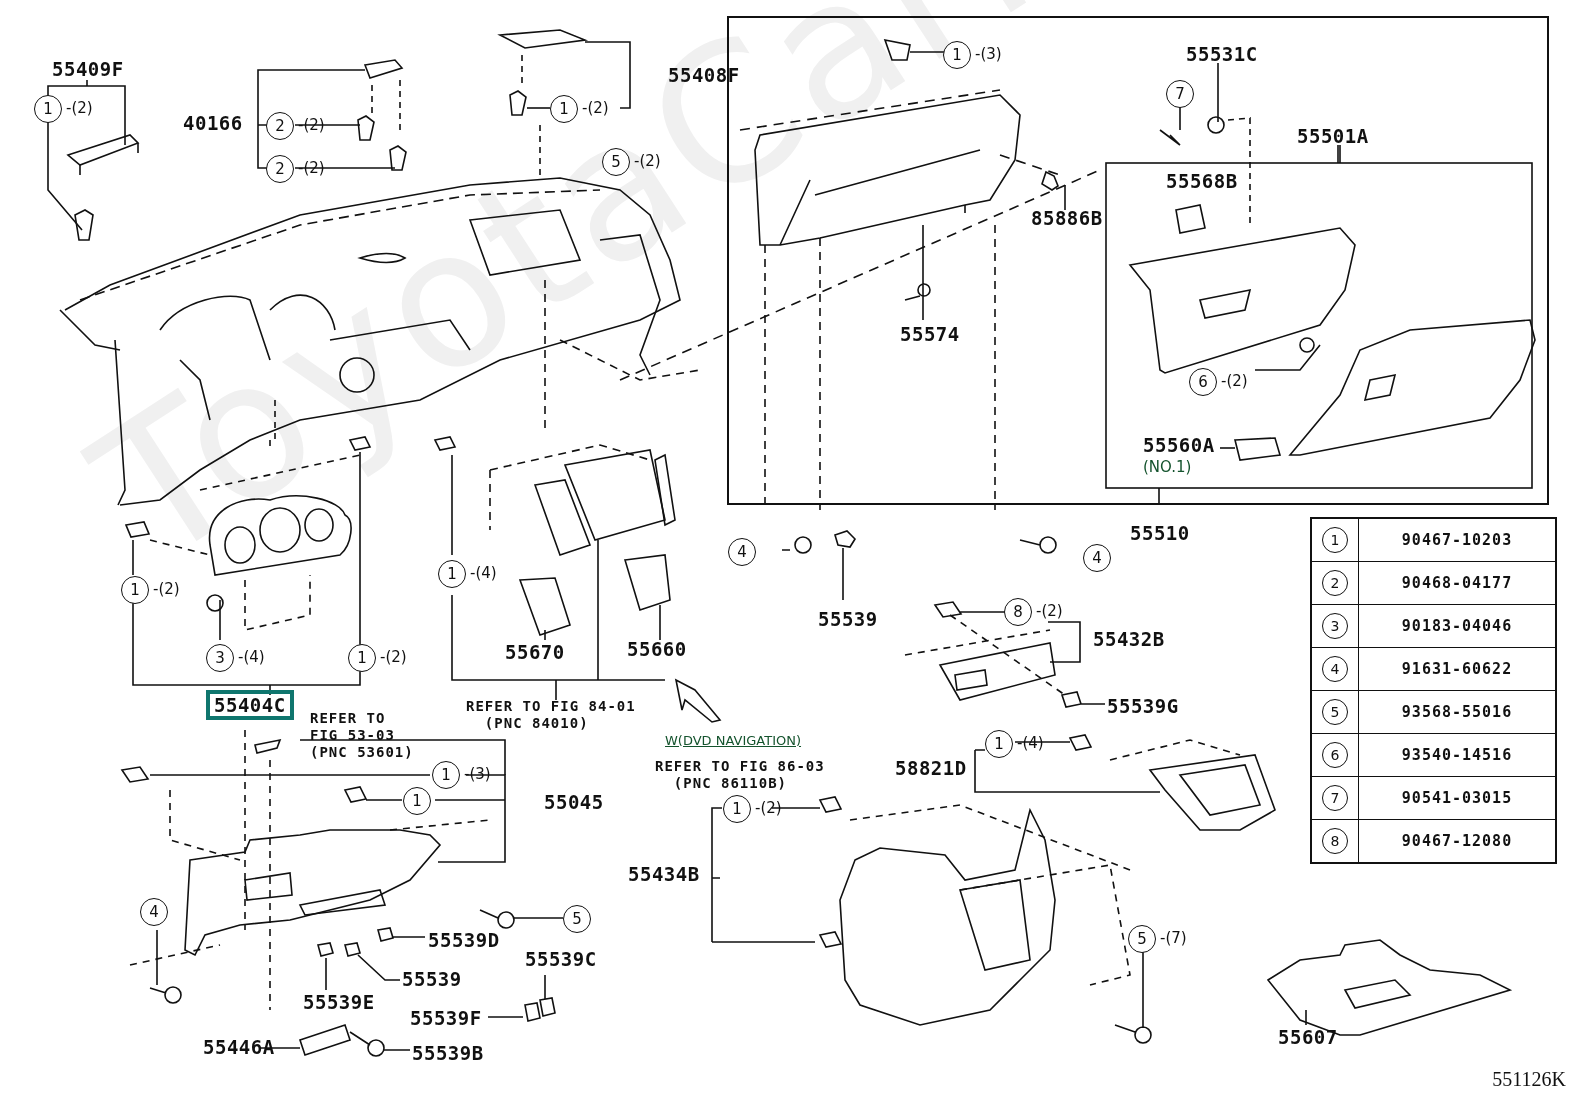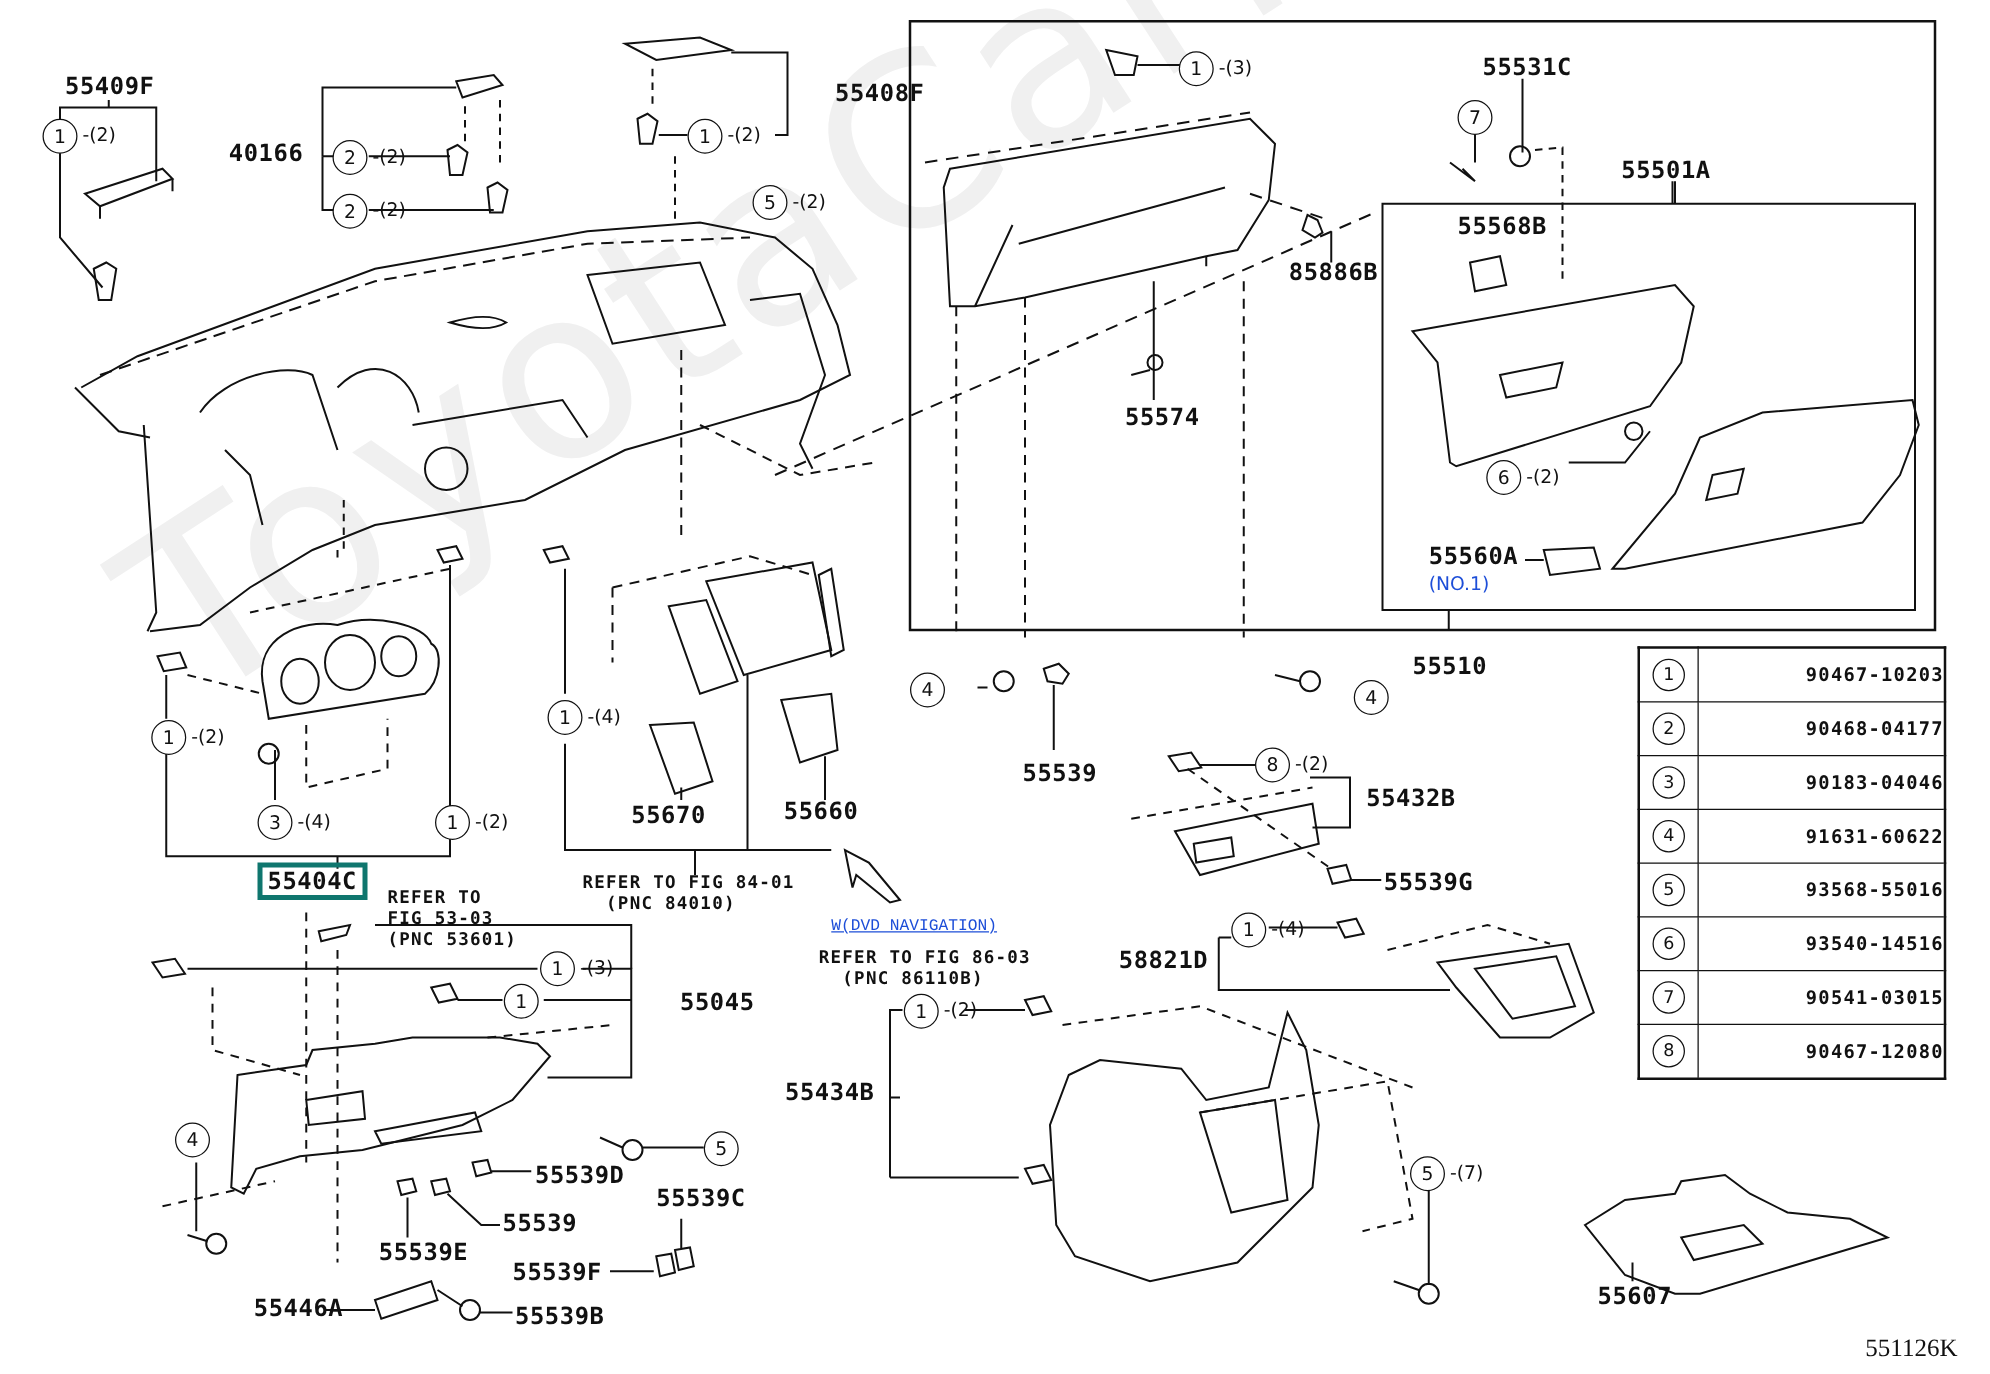--- a/index.html
+++ b/index.html
@@ -1,31 +1,31 @@
 <!DOCTYPE html>
 <html><head>
 <meta charset="utf-8">
 <style>
   html,body{margin:0;padding:0;background:#fff;}
   body{width:1592px;height:1099px;position:relative;overflow:hidden;font-family:"DejaVu Sans Mono","Liberation Mono",monospace;color:#111;}
   svg#diagram{position:absolute;left:0;top:0;width:1592px;height:1099px;}
   .pn{position:absolute;font-family:"DejaVu Sans Mono","Liberation Mono",monospace;font-weight:bold;font-size:19px;letter-spacing:0.5px;color:#111;white-space:nowrap;cursor:pointer;}
   .note{position:absolute;font-family:"DejaVu Sans Mono","Liberation Mono",monospace;font-weight:bold;font-size:14px;letter-spacing:1px;color:#111;white-space:pre;line-height:17px;}
-  .small{position:absolute;font-family:"DejaVu Sans","Liberation Sans",sans-serif;font-size:14px;color:#1d4ed8;white-space:nowrap;}
+  .small{position:absolute;font-family:"DejaVu Sans","Liberation Sans",sans-serif;font-size:14px;color:#14532d;white-space:nowrap;}
   .qty{position:absolute;font-family:"DejaVu Sans","Liberation Sans",sans-serif;font-size:15px;color:#111;white-space:nowrap;}
   .circ{position:absolute;width:26px;height:26px;border:1.5px solid #111;border-radius:50%;background:#fff;font-family:"DejaVu Sans","Liberation Sans",sans-serif;font-size:15px;line-height:26px;text-align:center;box-sizing:content-box;cursor:pointer;}
   .highlight{position:absolute;border:4px solid #0f766e;padding:0 4px;}
   table.legend{position:absolute;left:1310px;top:517px;border-collapse:collapse;border:2px solid #111;}
   table.legend td{border:1.5px solid #111;height:42px;padding:0;}
   table.legend td.num{width:46px;text-align:center;}
-  table.legend td.code{width:196px;text-align:right;font-family:"DejaVu Sans Mono","Liberation Mono",monospace;font-weight:bold;font-size:15px;letter-spacing:1px;}
+  table.legend td.code{width:196px;text-align:center;font-family:"DejaVu Sans Mono","Liberation Mono",monospace;font-weight:bold;font-size:15px;letter-spacing:1px;}
   .lc{display:inline-block;width:24px;height:24px;border:1.5px solid #111;border-radius:50%;font-family:"DejaVu Sans","Liberation Sans",sans-serif;font-size:14px;line-height:24px;text-align:center;font-weight:normal;}
   .watermark{position:absolute;left:60px;top:420px;font-family:"DejaVu Sans","Liberation Sans",sans-serif;font-size:190px;color:#f0f0f0;transform:rotate(-33deg);transform-origin:left top;white-space:nowrap;letter-spacing:6px;z-index:0;}
   .figid{position:absolute;right:26px;bottom:8px;font-family:Liberation Serif, serif;font-size:20px;}
-  .underline{text-decoration:underline;font-family:Liberation Mono, monospace;}
+  .underline{text-decoration:underline;}
 </style>
 </head>
 <body>
 
 <div class="watermark">ToyotaCarMine.ru</div>
 
 <svg id="diagram" viewBox="0 0 1592 1099" fill="none" stroke="#111" stroke-width="1.6">
 
   <rect x="728" y="17" width="820" height="487" stroke-width="2"></rect>
   <rect x="1106" y="163" width="426" height="325" stroke-width="1.6"></rect>

